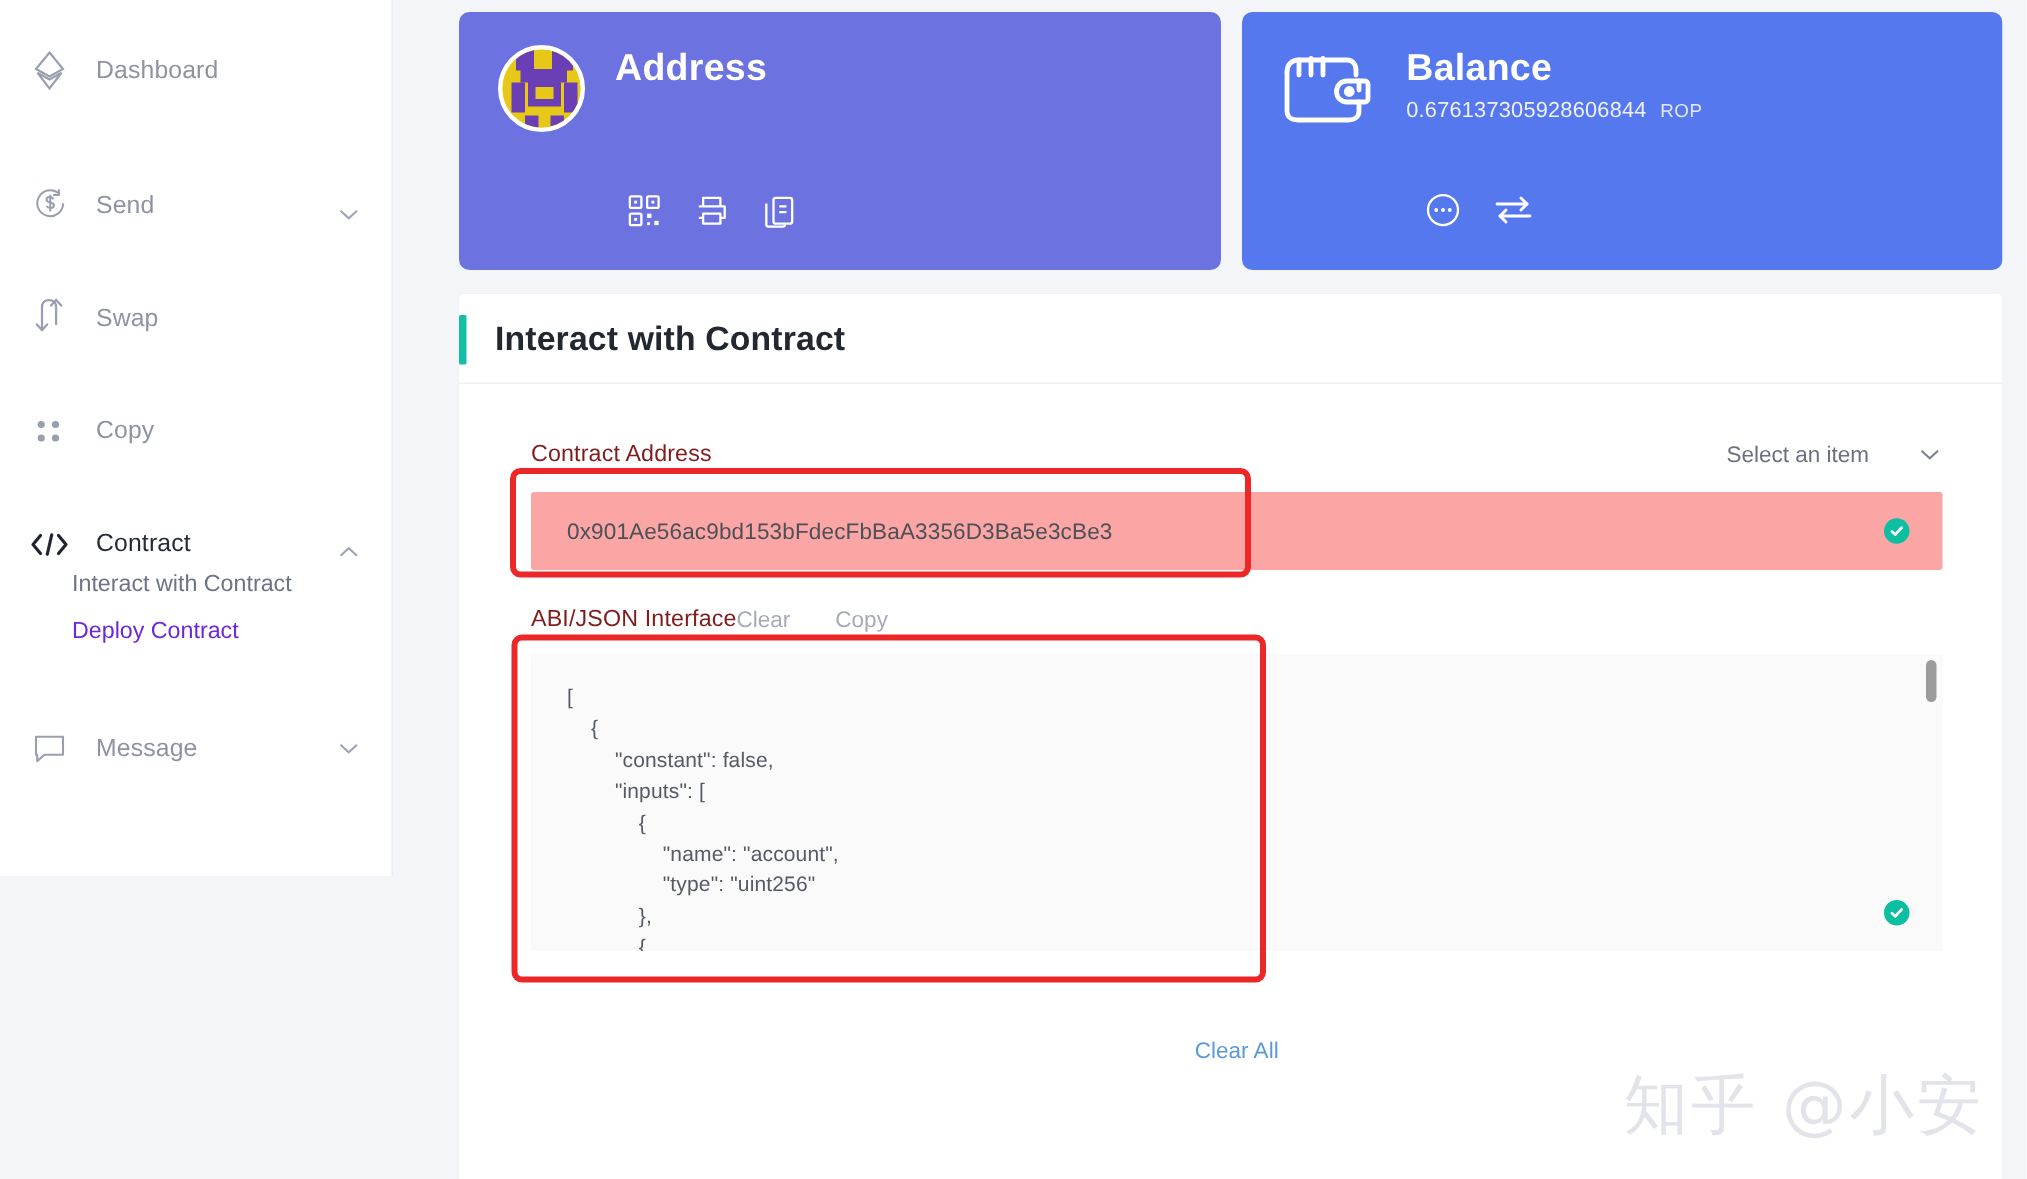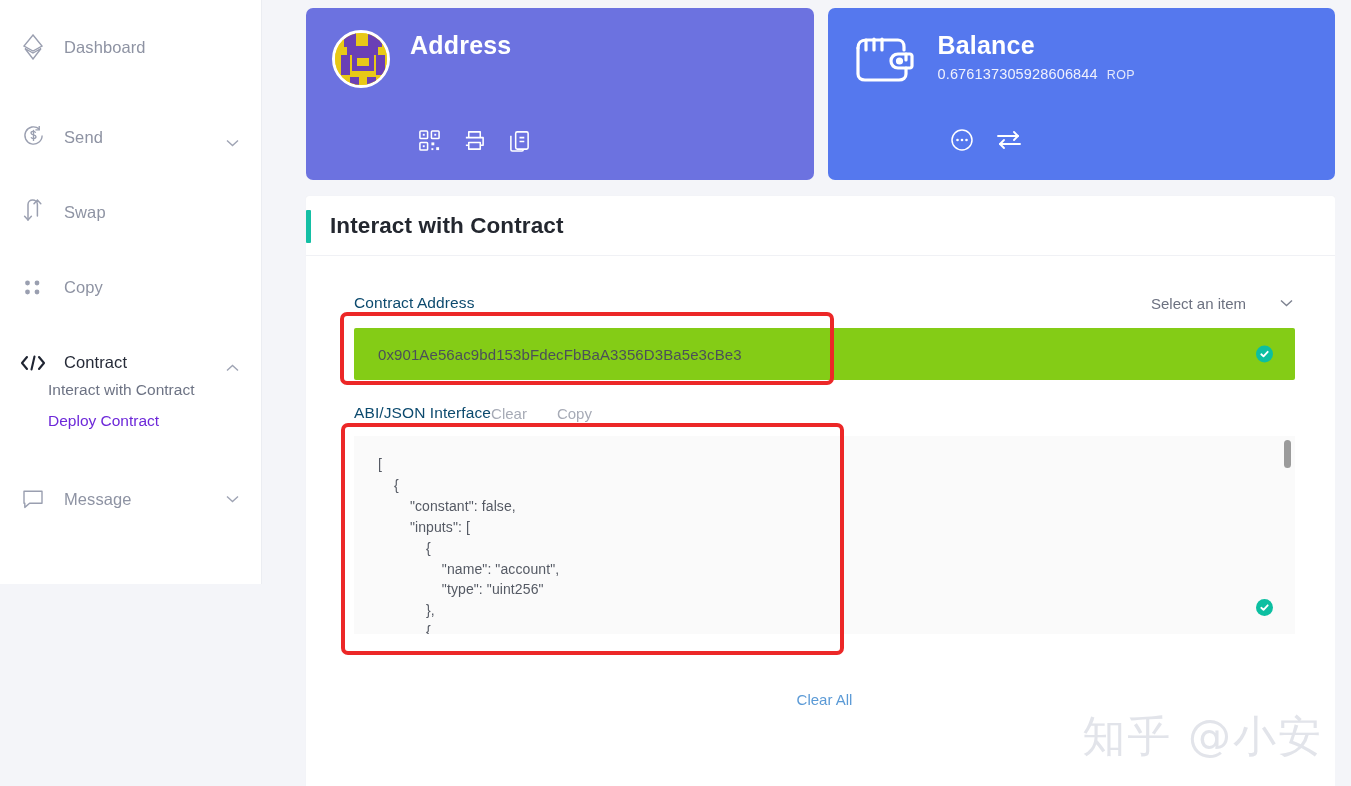--- a/index.html
+++ b/index.html
@@ -121,32 +121,32 @@
   }
   .panel-head::before {
     content:""; position:absolute; left: 0; top: 14px;
     width: 5px; height: 33px; background: #14bfa5; border-radius: 1px;
   }
   .panel-title { font-size: 22.5px; color: #23272f; letter-spacing: .1px; }
 
   .panel-body { padding: 34px 40px 0 48px; position: relative; }
 
   .row-head { display: flex; align-items: center; justify-content: space-between; height: 26px; }
-  .field-label { font-size: 15.5px; color: #0c4a6e; letter-spacing: .1px; }
+  .field-label { font-size: 15.5px; color: #7f1d1d; letter-spacing: .1px; }
   .select-box {
     display: flex; align-items: center; gap: 34px;
     color: #6c7180; font-size: 15px; cursor: pointer; padding-right: 2px;
   }
   .select-box .caret2 { color: #7d8290; display: flex; }
   .select-box svg { display: block; }
 
   .input-wrap { position: relative; margin-top: 12px; }
   .text-input {
     width: 100%; height: 52px;
-    background: #84cc16;
+    background: #fca5a5;
     border: none;
     border-radius: 2px;
     padding: 0 40px 0 24px;
     font-size: 15px;
     color: #4b5059;
     font-family: "Liberation Sans", sans-serif;
     letter-spacing: .1px;
   }
   .check {
     position: absolute; right: 22px; top: 50%; transform: translateY(-50%);

